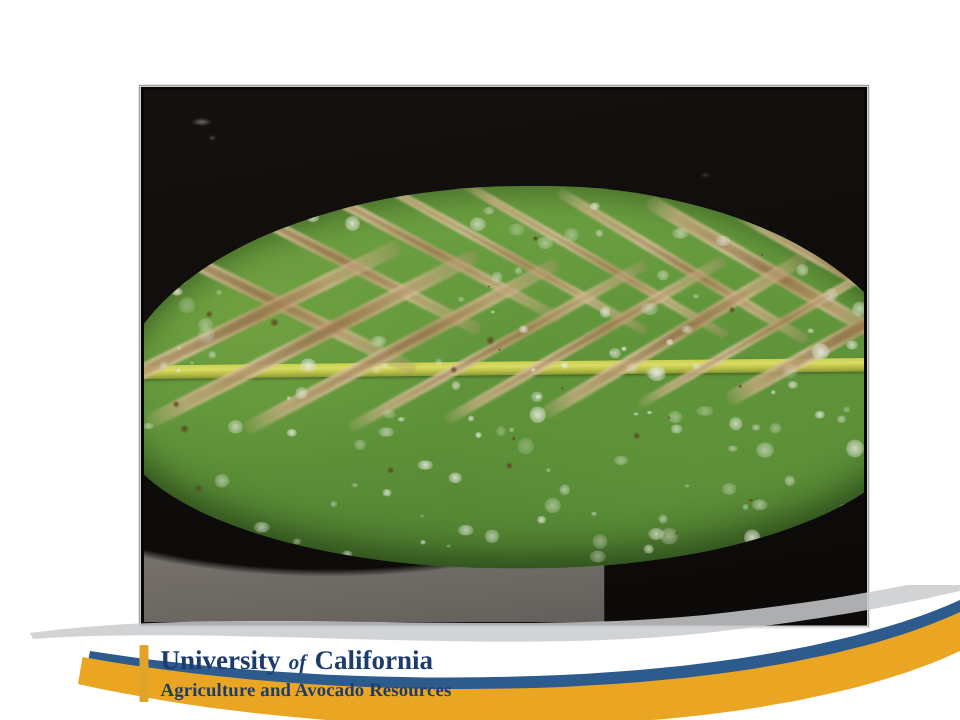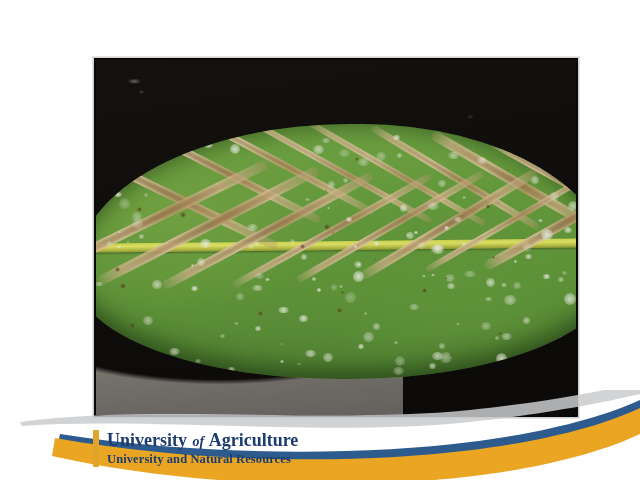--- a/index.html
+++ b/index.html
@@ -401,19 +401,19 @@
 
     <path id="swoosh-gold" d="M 55,48 C 200,74 360,74 472,60 C 552,50 606,34 640,18 L 640,44 C 606,60 554,76 474,86 C 360,100 196,98 52,66 Z" fill="#eaa623"></path>
   </svg>
 
   <div id="anr-logo">
     <div id="anr-bar"></div>
     <div id="anr-text">
       <div id="anr-line1">
         <span>University</span>
         <span class="of">of</span>
-        <span>Agriculture</span>
+        <span>California</span>
       </div>
-      <div id="anr-line2">University and Natural Resources</div>
+      <div id="anr-line2">Agriculture and Avocado Resources</div>
     </div>
   </div>
 
 </div>
 
 </body></html>

